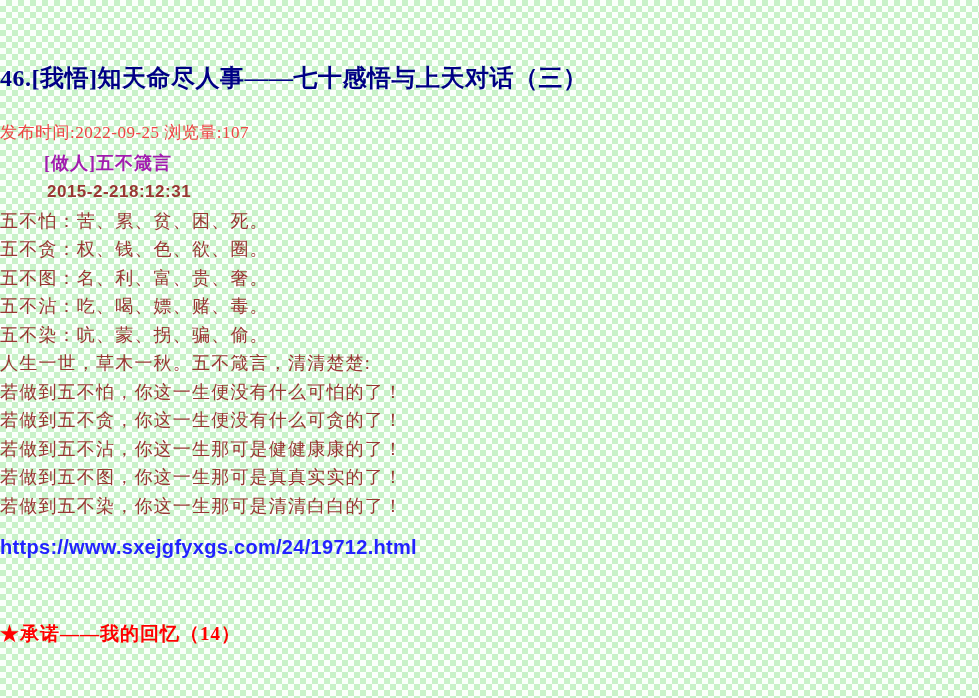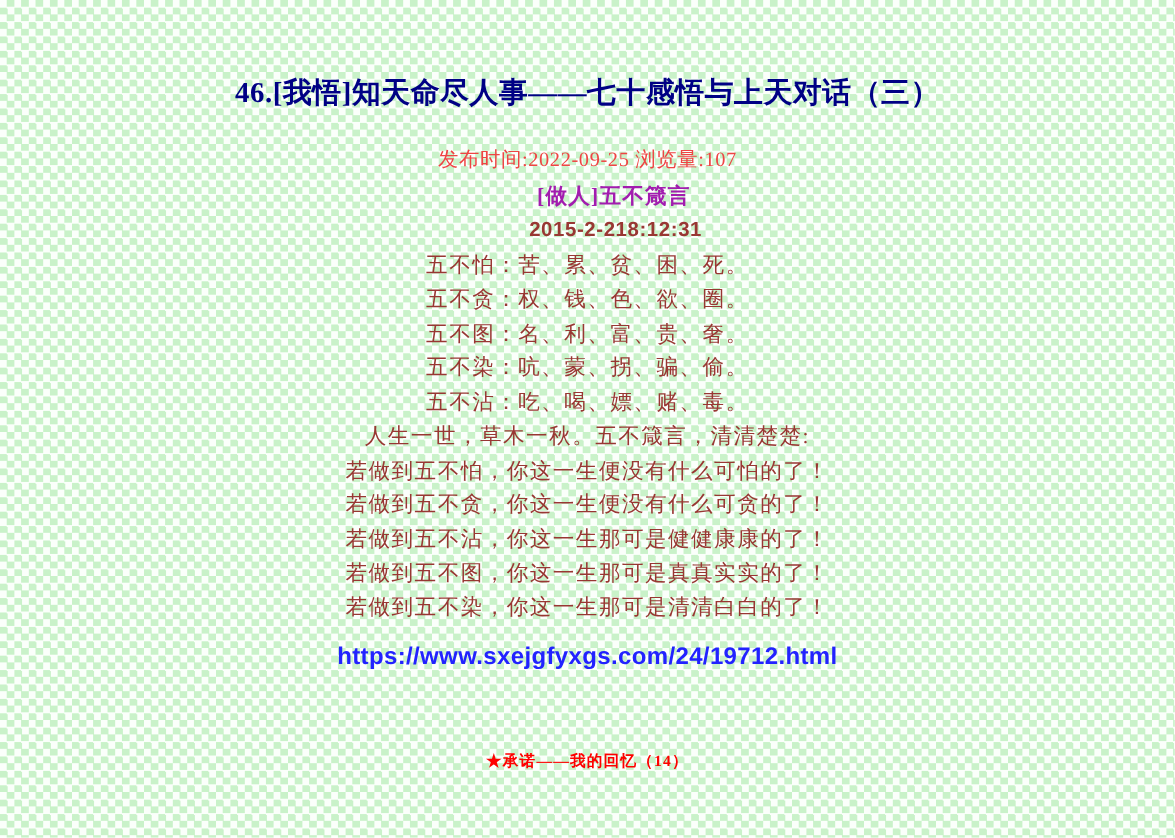--- a/index.html
+++ b/index.html
@@ -9,21 +9,20 @@
   body {
     width: 979px;
     height: 698px;
     overflow: hidden;
     background: repeating-conic-gradient(#c9f2c9 0% 25%, #fbfffb 0% 50%) 0 0 / 12px 12px;
     font-family: "Liberation Serif", "DejaVu Serif", serif;
   }
   .page {
     width: 979px;
     height: 698px;
-    text-align: center;
   }
   .title {
     margin: 0;
     padding-top: 62px;
     font-size: 24px;
     line-height: 32px;
     font-weight: bold;
     color: #000085;
     letter-spacing: 0.5px;
     font-family: "Liberation Serif", "DejaVu Serif", serif;
@@ -69,21 +68,21 @@
     font-size: 20px;
     line-height: 26px;
     font-weight: bold;
     color: #2222ff;
     text-decoration: none;
     letter-spacing: 0.3px;
     cursor: pointer;
   }
   .footer-title {
     margin-top: 62px;
-    font-size: 13px;
+    font-size: 19px;
     line-height: 24px;
     font-weight: bold;
     color: #ff0000;
     letter-spacing: 1px;
   }
 </style>
 </head>
 <body>
 
 <div class="page">
@@ -92,22 +91,22 @@
 
   <div class="meta">发布时间:2022-09-25 浏览量:107</div>
 
   <div class="section-heading">[做人]五不箴言</div>
 
   <div class="body-lines">
     <p class="body-line timestamp">2015-2-218:12:31</p>
     <p class="body-line">五不怕：苦、累、贫、困、死。</p>
     <p class="body-line">五不贪：权、钱、色、欲、圈。</p>
     <p class="body-line">五不图：名、利、富、贵、奢。</p>
+    <p class="body-line">五不沾：吃、喝、嫖、赌、毒。</p>
     <p class="body-line">五不染：吭、蒙、拐、骗、偷。</p>
-    <p class="body-line">五不沾：吃、喝、嫖、赌、毒。</p>
     <p class="body-line">人生一世，草木一秋。五不箴言，清清楚楚:</p>
     <p class="body-line">若做到五不怕，你这一生便没有什么可怕的了！</p>
     <p class="body-line">若做到五不贪，你这一生便没有什么可贪的了！</p>
     <p class="body-line">若做到五不沾，你这一生那可是健健康康的了！</p>
     <p class="body-line">若做到五不图，你这一生那可是真真实实的了！</p>
     <p class="body-line">若做到五不染，你这一生那可是清清白白的了！</p>
   </div>
 
   <div class="url-row">
     <a class="url-link">https://www.sxejgfyxgs.com/24/19712.html</a>

